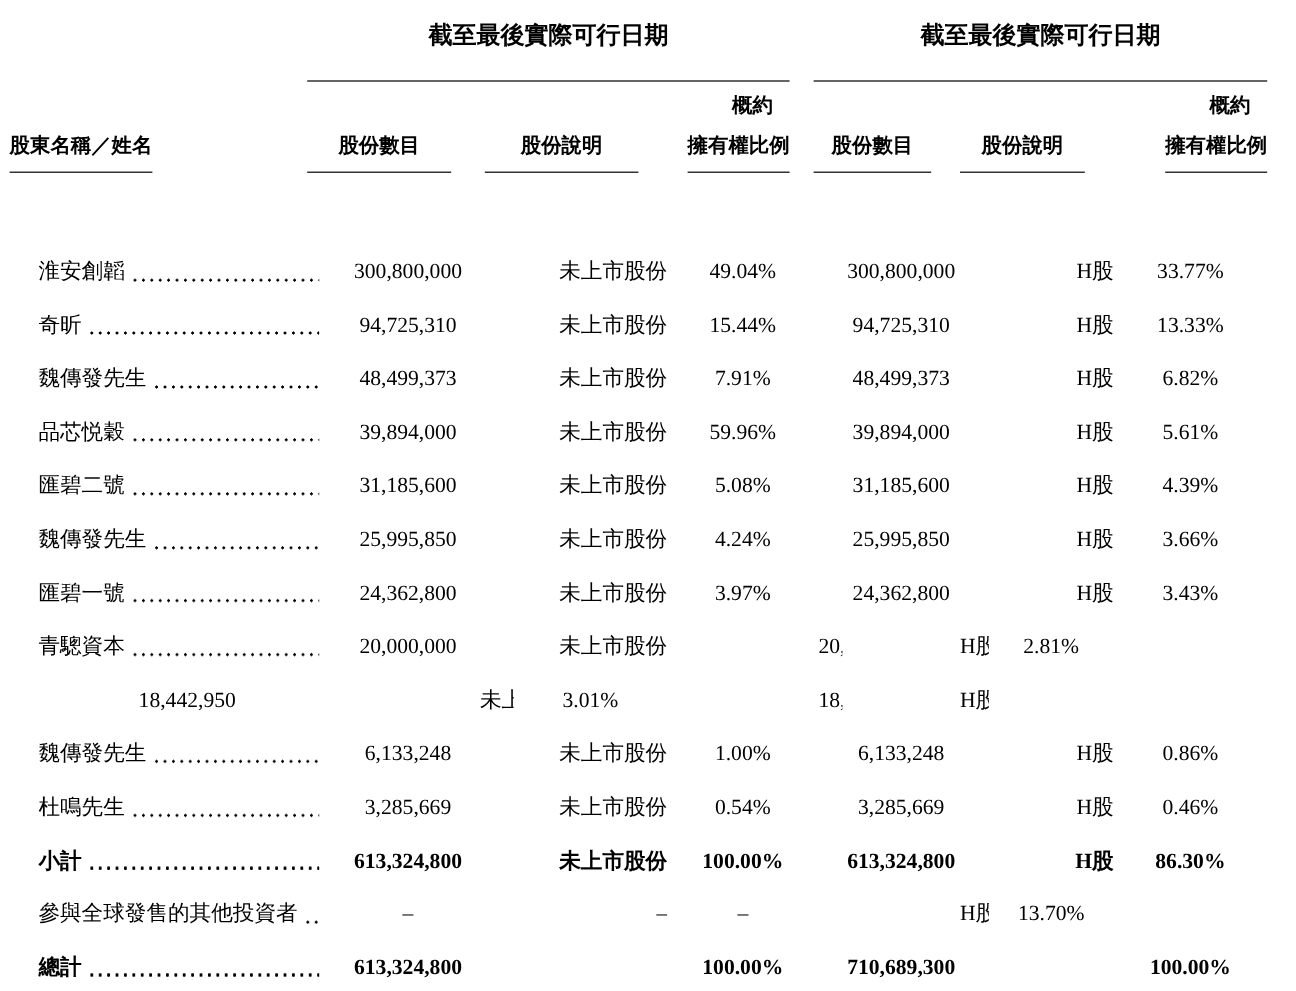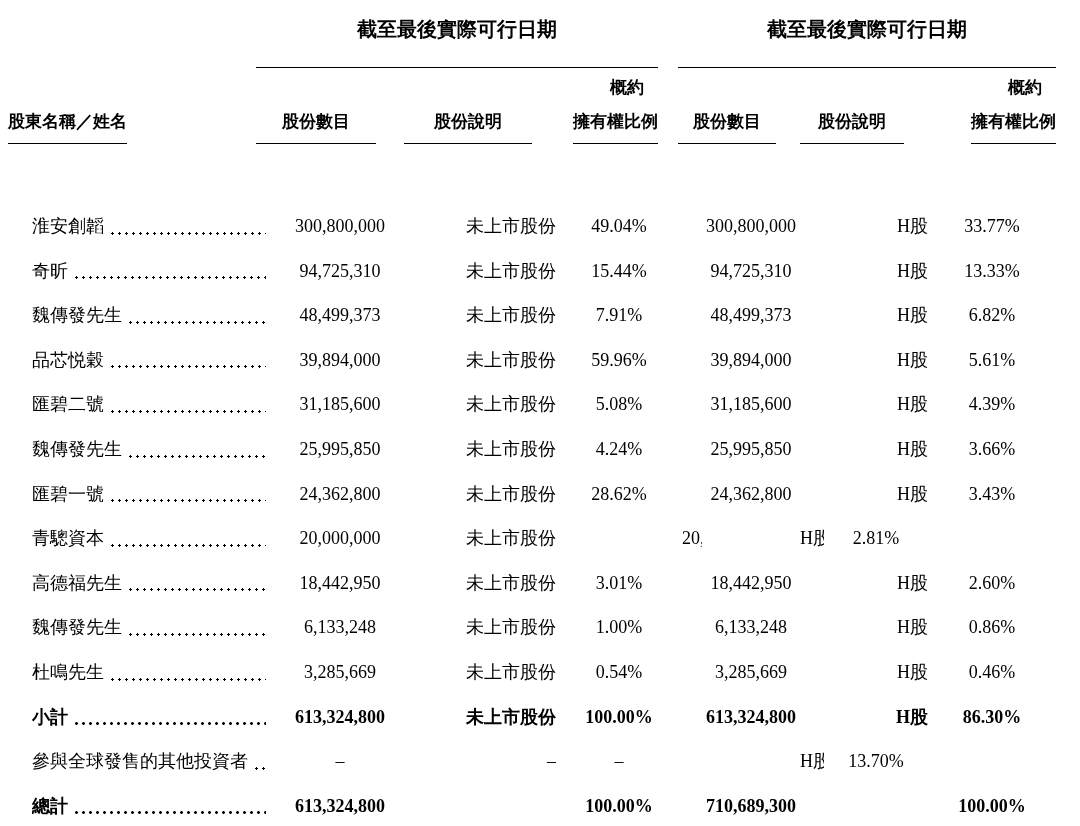--- a/index.html
+++ b/index.html
@@ -207,21 +207,21 @@
   </div>
 
   <div class="grid row">
     <div class="cell name">
       <span class="nm">匯碧一號</span>
       <span class="leader"></span>
     </div>
     <div class="cell num">24,362,800</div>
     <div></div>
     <div class="cell desc">未上市股份</div>
-    <div class="cell num">28.62%</div>
+    <div class="cell num">3.97%</div>
     <div></div>
     <div class="cell num">24,362,800</div>
     <div></div>
     <div class="cell desc">H股</div>
     <div class="cell num">3.43%</div>
   </div>
 
   <div class="grid row">
     <div class="cell name">
       <span class="nm">青驄資本</span>
@@ -231,33 +231,28 @@
     <div></div>
     <div class="cell desc">未上市股份</div>
     <div></div>
     <div class="cell num">20,000,000</div>
     <div></div>
     <div class="cell desc">H股</div>
     <div class="cell num">2.81%</div>
   </div>
 
   <div class="grid row">
-    <div class="cell name">
-      <span class="nm">高德福先生</span>
-      <span class="leader"></span>
-    </div>
     <div class="cell num">18,442,950</div>
     <div></div>
     <div class="cell desc">未上市股份</div>
     <div class="cell num">3.01%</div>
     <div></div>
     <div class="cell num">18,442,950</div>
     <div></div>
     <div class="cell desc">H股</div>
-    <div class="cell num">2.60%</div>
   </div>
 
   <div class="grid row">
     <div class="cell name">
       <span class="nm">魏傳發先生</span>
       <span class="leader"></span>
     </div>
     <div class="cell num">6,133,248</div>
     <div></div>
     <div class="cell desc">未上市股份</div>

